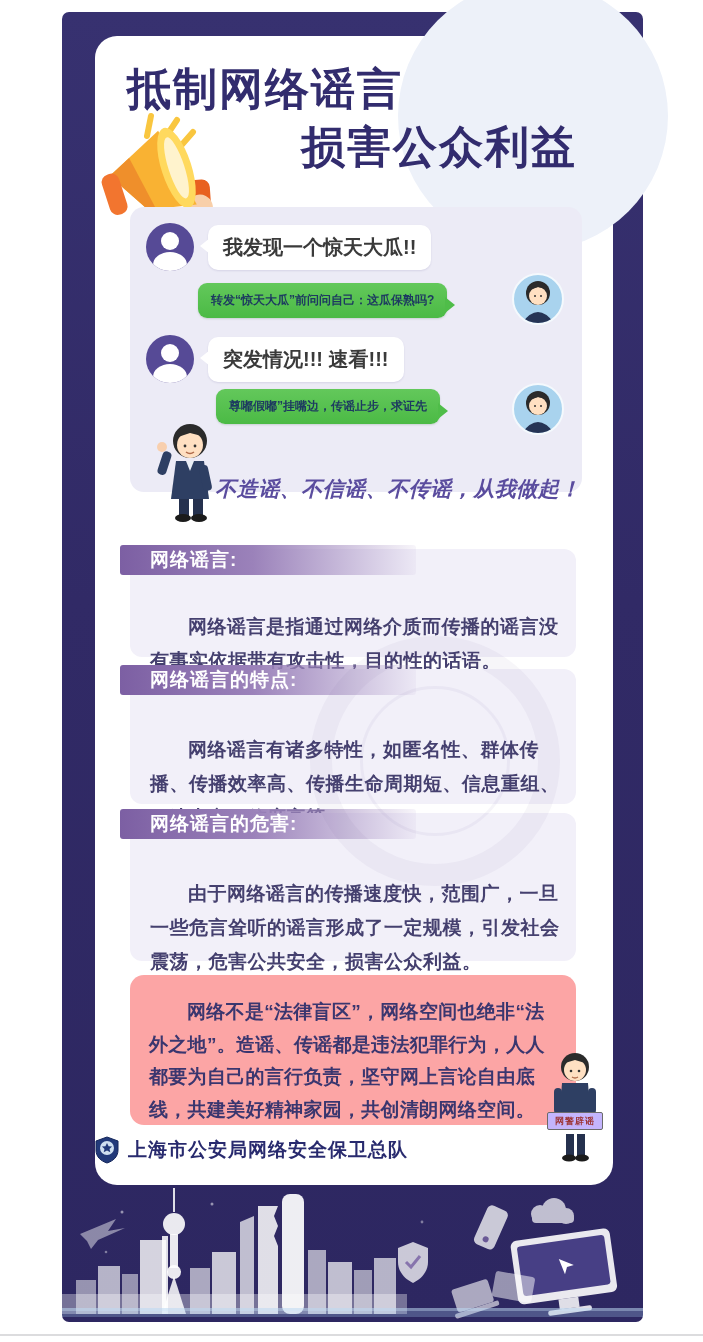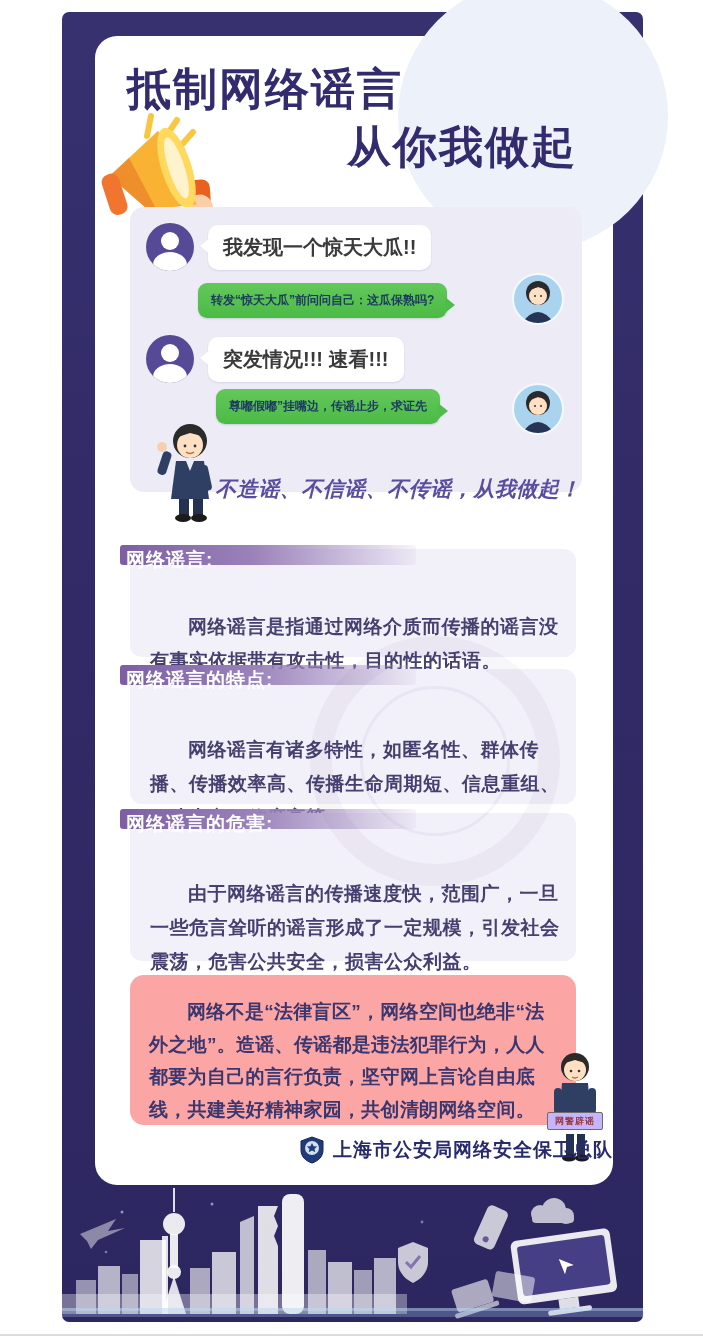--- a/index.html
+++ b/index.html
@@ -47,40 +47,40 @@
           box-shadow:0 1px 2px rgba(40,90,40,.18); }
   .bubble-green::after { content:""; position:absolute; right:-8px; top:14px;
           border:8px solid transparent; border-left:10px solid #4fbd49; border-right:0; }
   .officer-chat { position:absolute; left:16px; top:214px; width:80px; height:102px; }
   .slogan { position:absolute; left:84px; top:248px; width:368px; text-align:center;
           font-size:21px; font-weight:800; font-style:italic; color:#5a4c9e;
           letter-spacing:0.5px; white-space:nowrap;margin-top:20px; }
 
   
   .sect-panel { position:absolute; left:35px; width:446px; background:#f2f0f9; border-radius:12px; }
-  .sect-head { position:absolute; left:25px; width:296px; height:20px; line-height:30px;
-          padding-left:6px; color:#ffffff; font-size:19px; font-weight:700; letter-spacing:1px;
+  .sect-head { position:absolute; left:25px; width:296px; height:30px; line-height:30px;
+          padding-left:30px; color:#ffffff; font-size:19px; font-weight:700; letter-spacing:1px;
           background:linear-gradient(90deg,#7c5fa3 0%,#9b82ba 45%,rgba(203,189,222,0.15) 100%);
           border-radius:3px; white-space:nowrap; }
   .sect-body { position:absolute; left:55px; width:422px; font-size:19px; font-weight:600;
           color:#45406f; line-height:1.78; text-indent:2em; letter-spacing:0.5px;margin-top:25px; }
 
   
   .notice { position:absolute; left:35px; top:939px; width:446px; height:150px;
           background:#fca5a5; border-radius:14px; }
   .notice-text { position:absolute; left:19px; top:21px; width:412px; font-size:19px;
           font-weight:700; color:#3a366f; line-height:1.72; text-indent:2em; letter-spacing:0.3px; }
   .officer-sign-wrap { position:absolute; left:449px; top:1014px; width:62px; height:116px; }
   .officer-sign-board { position:absolute; left:3px; top:62px; width:56px; height:18px;
           background:#c4b5fd; border:1px solid #6b6b6b; border-radius:2px; text-align:center;
           line-height:16px; font-size:9px; font-weight:700; color:#9c3434; letter-spacing:1px; }
 
   
   .footer { position:absolute; left:0; top:1100px; width:100%; display:flex;
-          align-items:center; justify-content:flex-end; gap:9px; }
+          align-items:center; justify-content:flex-start; gap:9px; }
   .footer-org { font-size:19px; font-weight:800; color:#282a6e; letter-spacing:1px; }
 
   
   .watermark { position:absolute; left:215px; top:600px; width:250px; height:250px;
           border-radius:50%; border:22px solid rgba(95,85,145,0.05); }
   .watermark::before { content:""; position:absolute; left:28px; top:28px; right:28px; bottom:28px;
           border-radius:50%; border:3px solid rgba(95,85,145,0.06); }
 
   
   .skyline { position:absolute; left:0; top:1170px; width:581px; height:140px; }
@@ -91,21 +91,21 @@
 </head>
 <body>
 
 <div class="page">
   <div class="poster">
 
     <div class="card">
       <div class="blob"></div>
 
       <div class="title1">抵制网络谣言</div>
-      <div class="title2">从你我做起</div>
+      <div class="title2">损害公众利益</div>
 
       <svg class="megaphone" viewBox="0 0 160 150">
         <g stroke="#f9c63f" stroke-width="6" stroke-linecap="round">
           <line x1="96" y1="22" x2="84" y2="40"></line>
           <line x1="112" y1="34" x2="98" y2="50"></line>
           <line x1="70" y1="18" x2="66" y2="38"></line>
         </g>
         <g transform="rotate(-18 70 95)">
           <rect x="100" y="96" width="26" height="34" rx="8" fill="#e8611f" transform="rotate(14 113 113)"></rect>
           <circle cx="112" cy="124" r="13" fill="#f8cfa9"></circle>

